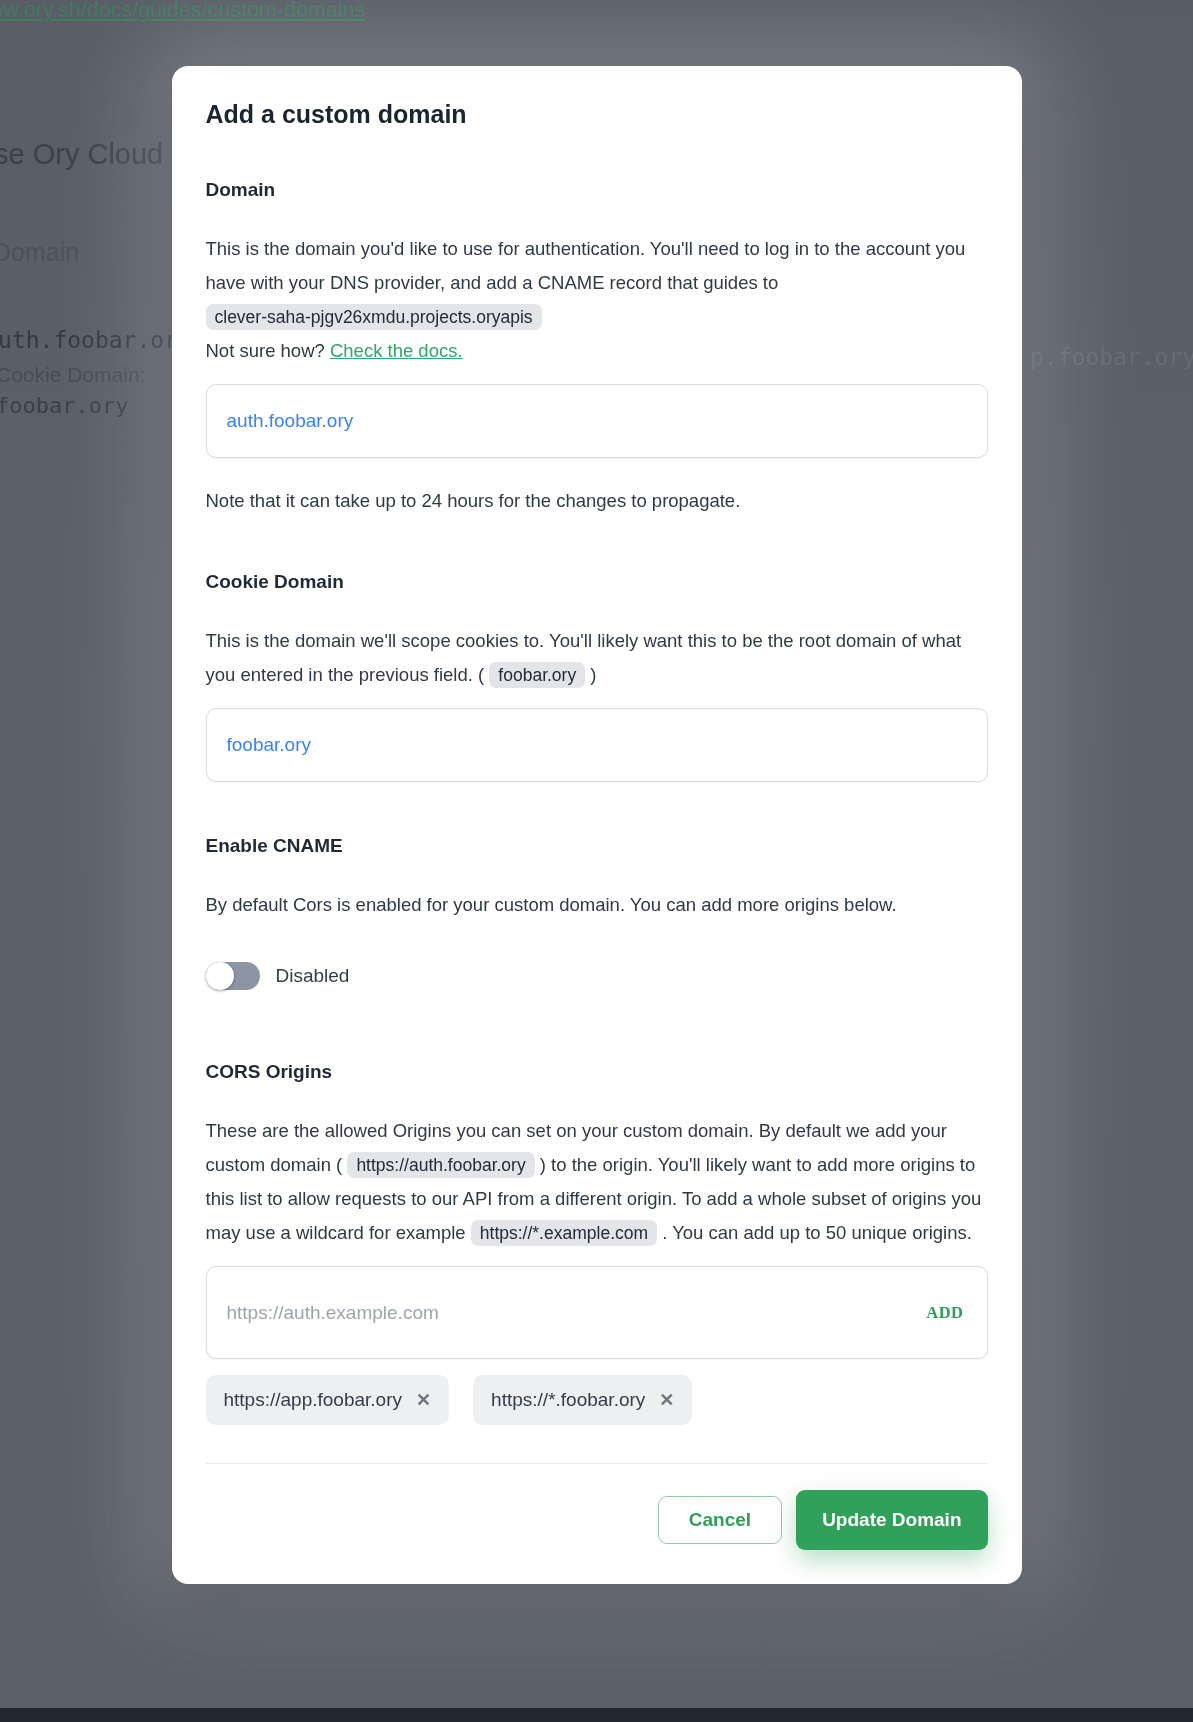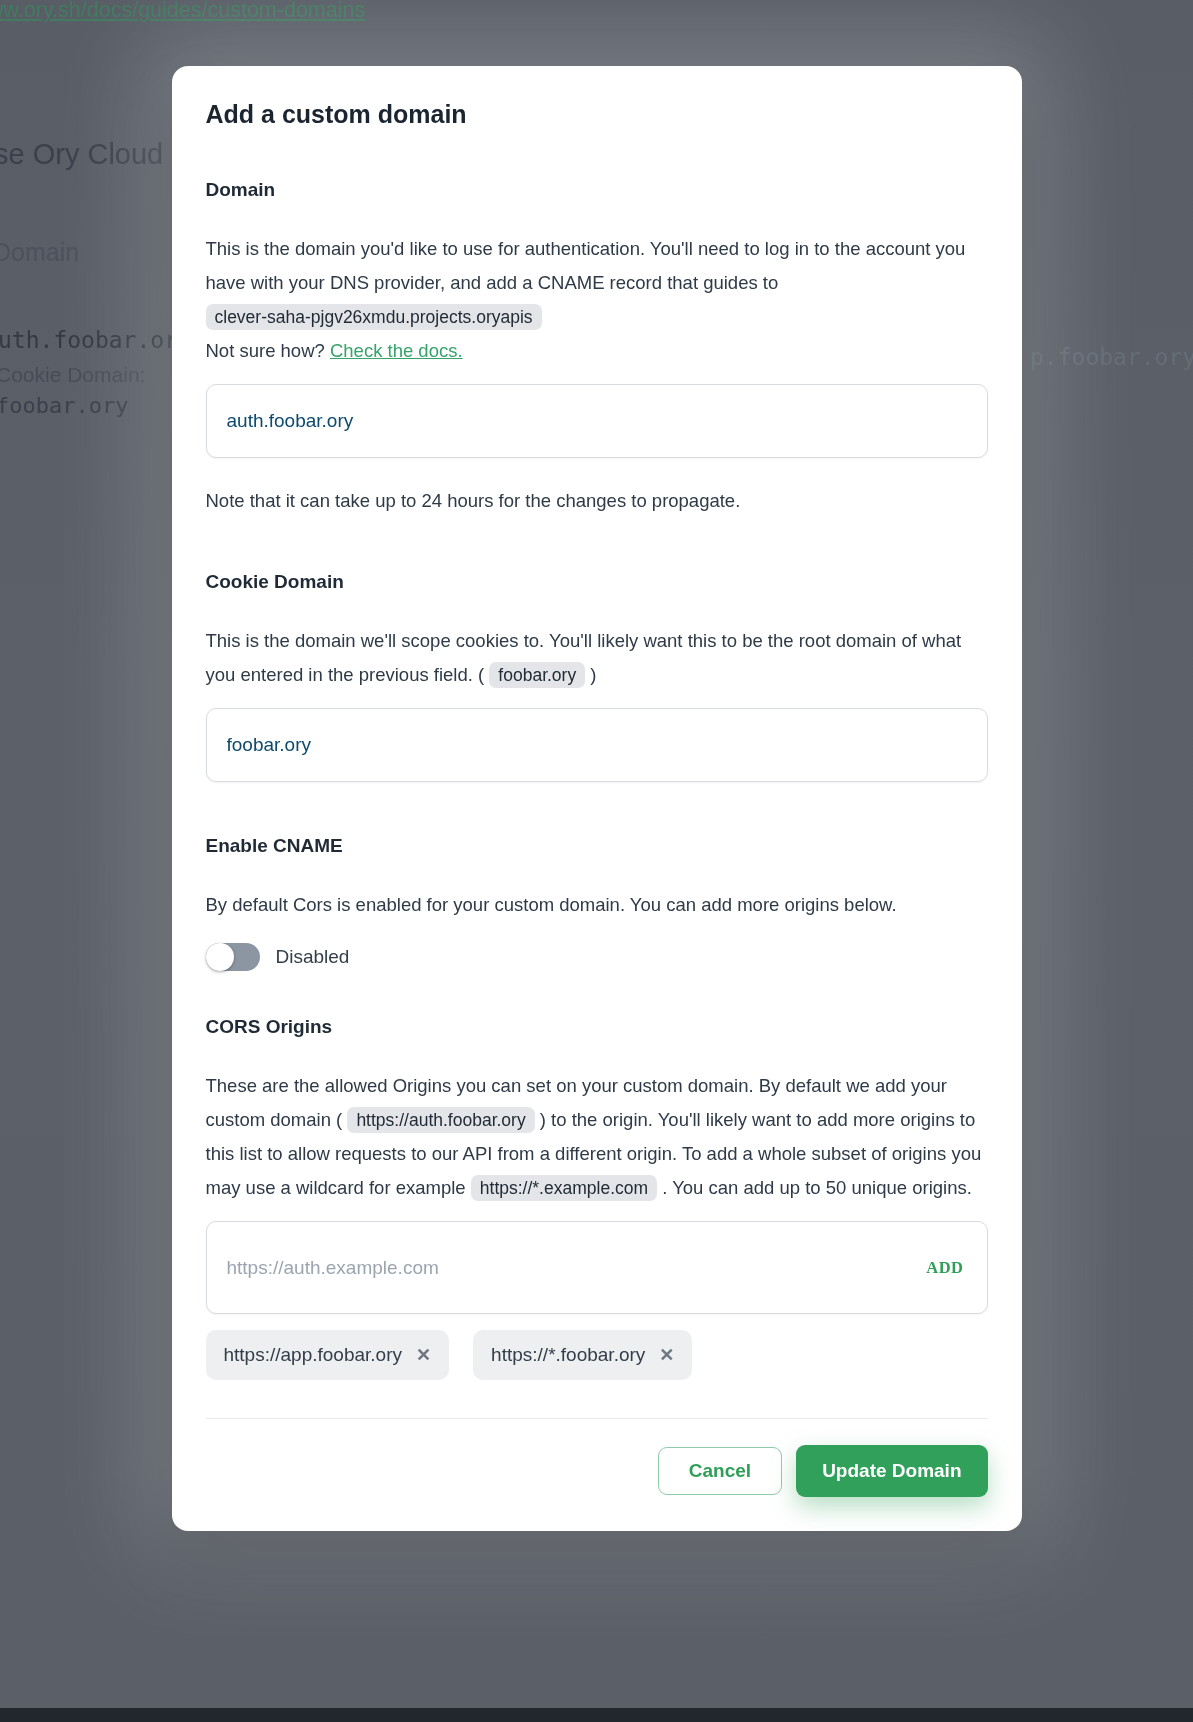--- a/index.html
+++ b/index.html
@@ -43,43 +43,43 @@
   .modal-title {
     font-size: 25px; line-height: 32px; font-weight: 700; color: #1a2530;
     margin-bottom: 48px;
   }
   h2.section-heading {
     font-size: 19px; line-height: 24px; font-weight: 700; color: #1f2a36;
     margin-bottom: 30px;
   }
   .section { margin-top: 52px; }
   .section.first { margin-top: 0; }
-  .section.origins-extra { margin-top: 44px; }
+  .section.origins-extra { margin-top: 70px; }
   p.desc { font-size: 18.5px; line-height: 34px; color: #2e3a47; margin-bottom: 16px; }
   code.chip-code {
     font-family: Liberation Sans, sans-serif;
     font-size: 17.5px; color: #232c36;
     background: #e3e5e9; border-radius: 7px; padding: 3px 9px;
     white-space: nowrap;
   }
   a.doc-link { color: #36a36a; text-decoration: underline; cursor: pointer; }
 
   .text-input {
     width: 100%; height: 74px;
     border: 1px solid #d8dce2; border-radius: 10px;
     box-shadow: 0 1px 2px rgba(16,24,40,0.05);
     font-family: "Liberation Sans", sans-serif;
-    font-size: 19px; color: #0c4a6e;
+    font-size: 19px; color: #3b82f6;
     padding: 8px 20px; outline: none; background: #fff;
   }
   .text-input::placeholder { color: #9ba5b0; }
   p.note { font-size: 18.5px; line-height: 34px; color: #2e3a47; margin-top: 26px; }
 
   
-  .toggle-row { display: flex; align-items: center; margin-top: 21px; }
+  .toggle-row { display: flex; align-items: center; margin-top: 40px; }
   .switch {
     position: relative; width: 54px; height: 28px; border-radius: 14px;
     background: #8c96a3; cursor: pointer; flex: 0 0 auto;
   }
   .switch .knob {
     position: absolute; left: 0px; top: 0px; width: 28px; height: 28px;
     border-radius: 50%; background: #ffffff;
     box-shadow: 0 1px 3px rgba(0,0,0,0.35);
   }
   .toggle-label { font-size: 19px; color: #333e4a; margin-left: 16px; }
@@ -110,21 +110,21 @@
   .footer { display: flex; justify-content: flex-end; align-items: center; gap: 14px; margin-top: 26px; }
   .btn {
     font-family: "Liberation Sans", sans-serif;
     font-size: 19px; font-weight: 700; border-radius: 9px; cursor: pointer;
   }
   .btn-cancel {
     height: 48px; padding: 8px 30px;
     background: #ffffff; color: #2f9f58; border: 1.5px solid #8fcda8;
   }
   .btn-submit {
-    height: 52px; padding: 0 26px;
+    height: 60px; padding: 0 26px;
     background: #31a05a; color: #ffffff; border: none;
     box-shadow: 0 10px 24px rgba(49,160,90,0.35);
   }
 </style>
 </head>
 <body>
 
 <div class="backdrop">
   <a class="bg-link" href="#">ww.ory.sh/docs/guides/custom-domains</a>
   <div class="bg-text bg-t1">se Ory Cloud on c</div>

